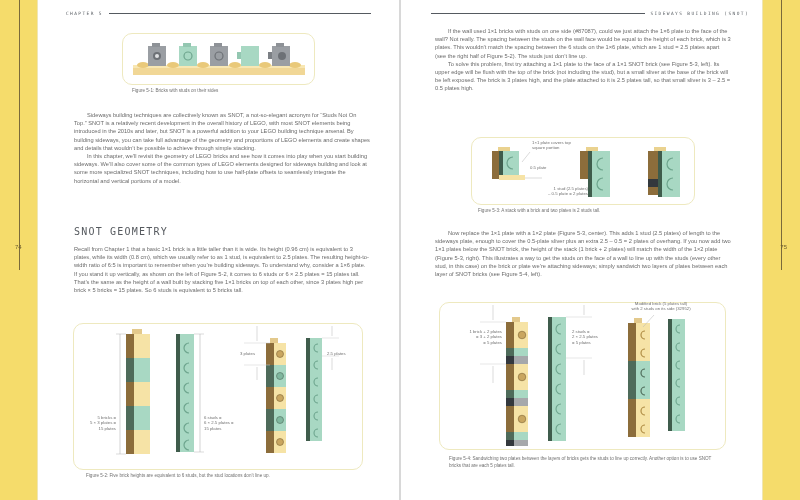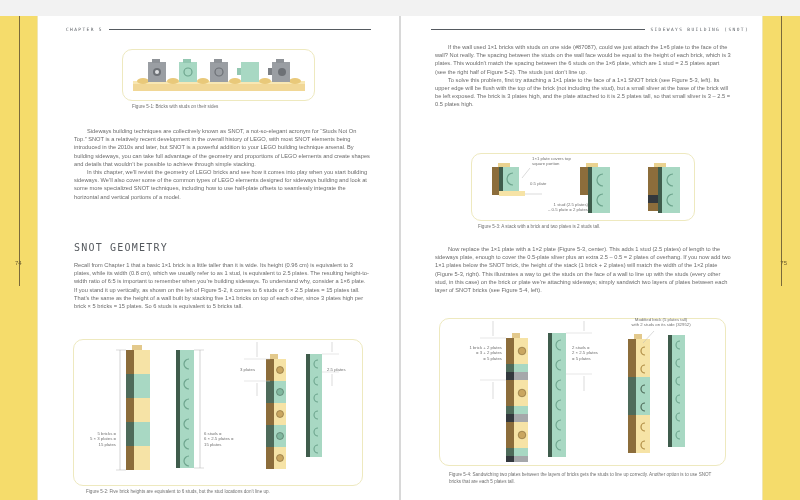--- a/index.html
+++ b/index.html
@@ -1,19 +1,19 @@
 <!DOCTYPE html>
 <html><head>
 <meta charset="utf-8">
 <style>
   * { box-sizing: border-box; margin: 0; padding: 0; }
   html, body { width: 800px; height: 500px; overflow: hidden; background: #f2f2f2; }
   body { position: relative; font-family: "Liberation Sans", sans-serif; color: #6b6b6b; }
 
-  .spread { position: absolute; left: 0; top: 16px; width: 800px; height: 415px; display: flex; }
+  .spread { position: absolute; left: 0; top: 0; width: 800px; height: 415px; display: flex; }
   .page { position: relative; width: 400px; height: 500px; background: #ffffff; overflow: hidden; }
   .page.left { border-right: 1px solid #d8d8d8; }
   .page.right { border-left: 1px solid #d8d8d8; }
 
   
   .yellow-edge-left { position: absolute; left: 0; top: 0; width: 38px; height: 500px; background: #f5dc6b; }
   .yellow-edge-left .line { position: absolute; left: 19px; top: 0; width: 1px; height: 270px; background: #7a6a3a; }
   .yellow-edge-left .line2 { position: absolute; left: 37px; top: 0; width: 1px; height: 500px; background: #efe6b4; }
   .yellow-edge-right { position: absolute; right: 0; top: 0; width: 38px; height: 500px; background: #f5dc6b; }
   .yellow-edge-right .line { position: absolute; right: 18px; top: 0; width: 1px; height: 270px; background: #7a6a3a; }

